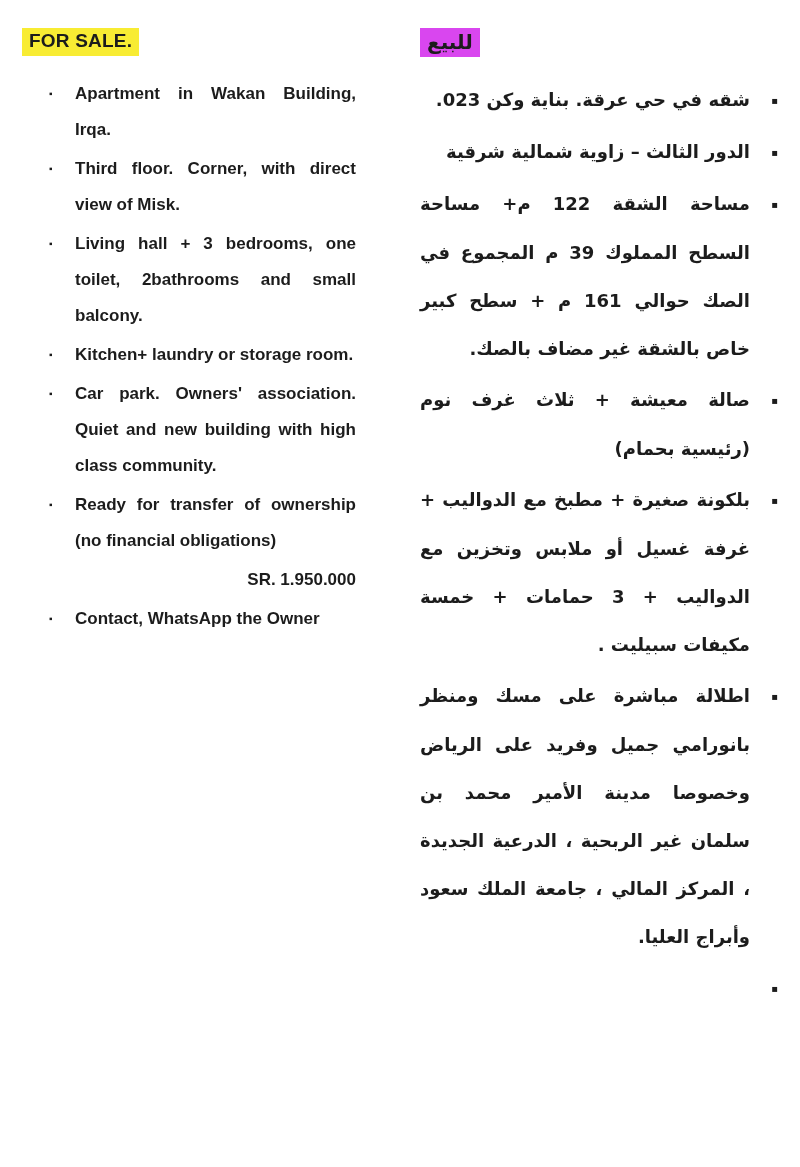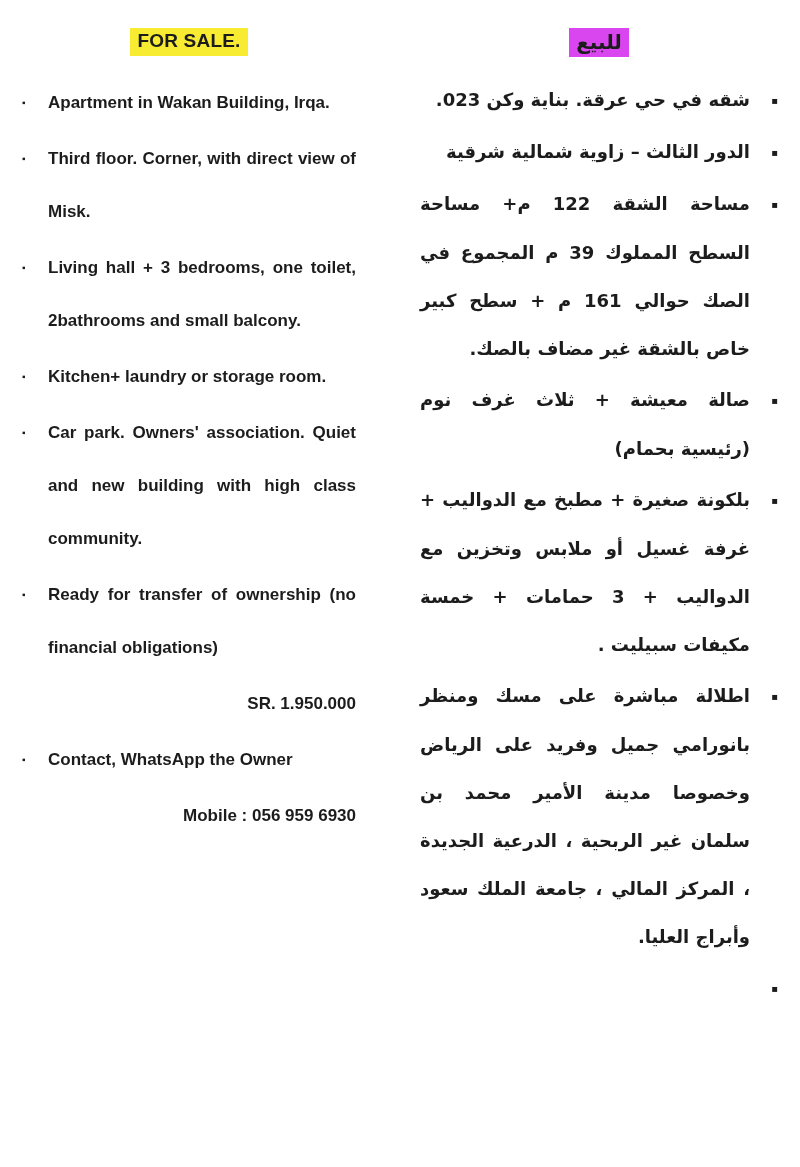--- a/index.html
+++ b/index.html
@@ -12,42 +12,43 @@
     overflow: hidden;
     font-family: "Liberation Sans", sans-serif;
     color: #1c1c1c;
   }
   
   .col { position: absolute; top: 28px; }
   .col-en { left: 22px;  width: 334px; }
   .col-ar { left: 420px; width: 358px; direction: rtl; }
 
   
-  .title-row { text-align: center; height: 34px; }
+  .title-row { text-align: left; height: 34px; }
   .hl {
     display: inline-block;
     font-weight: bold;
     padding: 3px 7px 4px 7px;
     line-height: 1.1;
   }
   .hl-en { font-size: 19px; letter-spacing: 0.2px; }
   .hl-ar { font-size: 20px; font-family: "DejaVu Sans", sans-serif; }
 
   
   .list { margin-top: 14px; }
   .item {
     font-weight: bold;
     text-align: justify;
     margin-bottom: 3px;
   }
   .col-en .item {
     font-size: 17px;
-    line-height: 53px;
+    line-height: 36px;
     padding-left: 26px;
     text-indent: -26px;
+    margin-left: 27px;
   }
   .col-ar .item {
     font-family: "DejaVu Sans", sans-serif;
     font-size: 18px;
     line-height: 48px;
     padding-right: 28px;
     text-indent: -28px;
   }
   .marker {
     display: inline-block;
@@ -100,23 +101,20 @@
 
 
   <div class="item no-bullet indent-1">
     <span class="marker">▪</span><span class="txt">SR. 1.950.000</span>
   </div>
 
   <div class="item">
     <span class="marker">▪</span><span class="txt">Contact, WhatsApp the Owner</span>
   </div>
 
-  <div class="item no-bullet indent-2">
-    <span class="marker">▪</span><span class="txt">Mobile : 056 959 6930</span>
-  </div>
 </div>
   </div>
 
   <div class="col col-ar" dir="rtl">
     <div class="title-row">
       <span class="hl hl-ar" style="background-color: #d946ef;">للبيع</span>
     </div>
     <div class="list">
   <div class="item">
     <span class="marker">▪</span><span class="txt">شقه في حي عرقة. بناية وكن 023.</span>

